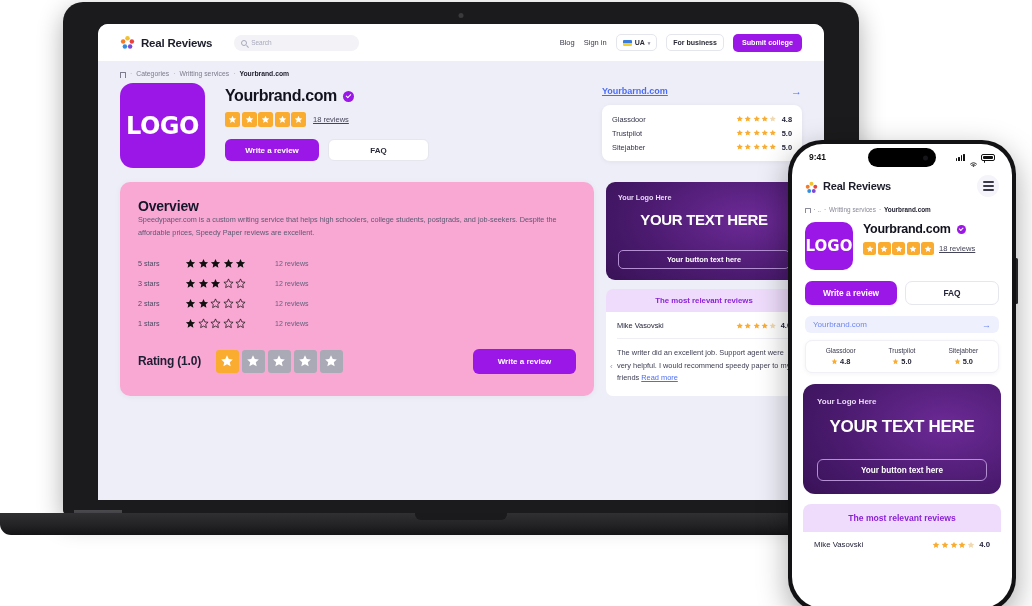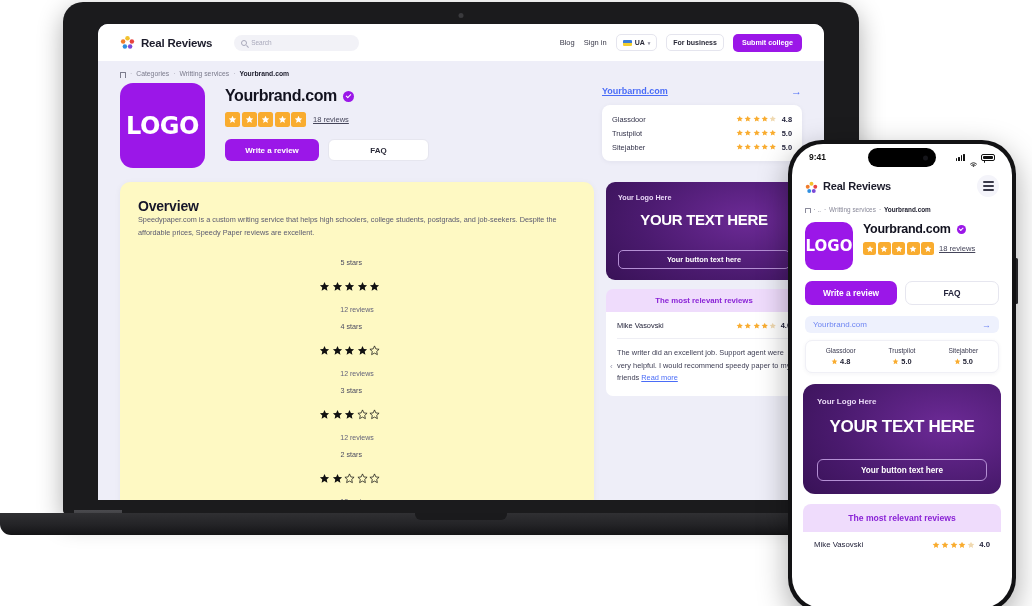--- a/index.html
+++ b/index.html
@@ -83,25 +83,25 @@
   .arrow-r { font-size:11px; color:#4a6cf7; }
   .src-card { background:#fff; border-radius:8px; padding:7px 10px; box-shadow:0 1px 5px rgba(30,30,70,.06); }
   .src-row { display:flex; align-items:center; justify-content:space-between; padding:2.5px 0; }
   .src-name { font-size:7.4px; color:#33334a; }
   .src-right { display:flex; align-items:center; gap:5px; }
   .mini-stars { display:flex; gap:.8px; }
   .mini-stars svg { width:7.5px; height:7.5px; }
   .src-val { font-size:7.4px; color:#22223a; font-weight:600; }
 
   .body-grid { display:flex; gap:12px; padding:0 22px; }
-  .card-main { flex:1; background:#fef9c3; border-radius:10px; padding:16px 18px 18px; box-shadow:0 1px 6px rgba(30,30,70,.05); }
+  .card-main { flex:1; background:#f9a8d4; border-radius:10px; padding:16px 18px 18px; box-shadow:0 1px 6px rgba(30,30,70,.05); }
   .ov-title { font-size:14px; font-weight:700; color:#16162a; letter-spacing:-.2px; }
   .ov-text { font-size:7.3px; line-height:1.75; color:#5a5a70; }
   .bars { margin-top:14px; }
-  .bar-row { display:flex; align-items:center; gap:14px; padding:4.5px 0;flex-direction:column; }
+  .bar-row { display:flex; align-items:center; gap:14px; padding:4.5px 0; }
   .bar-lab { font-size:7.2px; color:#4a4a60; width:33px; }
   .out-stars { display:flex; gap:1.5px; width:76px; }
   .out-stars svg { width:11px; height:11px; }
   .bar-cnt { font-size:7px; color:#62627a; }
   .rating-foot { display:flex; align-items:center; gap:15px; margin-top:15px; }
   .rf-lab { font-size:12px; font-weight:600; color:#1e1e32; letter-spacing:-.2px; }
   .rf-stars { display:flex; gap:3px; }
   .rf-sq { width:23px; height:23px; border-radius:3px; display:flex; align-items:center; justify-content:center; }
   .rf-sq.on { background:#f9ac2f; } .rf-sq.off { background:#aaaab6; }
   .rf-sq svg { width:14px; height:14px; fill:#fff; }
@@ -410,41 +410,20 @@
                 <svg viewBox="0 0 24 24" fill="#111">
                     <path d="M12 2l3 6.6 7 .7-5.2 4.7 1.5 7L12 17.6 5.7 21l1.5-7L2 9.3l7-.7z"></path>
                   </svg>
                 <svg viewBox="0 0 24 24" fill="#111">
                     <path d="M12 2l3 6.6 7 .7-5.2 4.7 1.5 7L12 17.6 5.7 21l1.5-7L2 9.3l7-.7z"></path>
                   </svg>
               </span>
               <span class="bar-cnt">12 reviews</span>
             </div>
             <div class="bar-row">
-              <span class="bar-lab">4 stars</span>
-              <span class="out-stars">
-                <svg viewBox="0 0 24 24" fill="#111">
-                    <path d="M12 2l3 6.6 7 .7-5.2 4.7 1.5 7L12 17.6 5.7 21l1.5-7L2 9.3l7-.7z"></path>
-                  </svg>
-                <svg viewBox="0 0 24 24" fill="#111">
-                    <path d="M12 2l3 6.6 7 .7-5.2 4.7 1.5 7L12 17.6 5.7 21l1.5-7L2 9.3l7-.7z"></path>
-                  </svg>
-                <svg viewBox="0 0 24 24" fill="#111">
-                    <path d="M12 2l3 6.6 7 .7-5.2 4.7 1.5 7L12 17.6 5.7 21l1.5-7L2 9.3l7-.7z"></path>
-                  </svg>
-                <svg viewBox="0 0 24 24" fill="#111">
-                    <path d="M12 2l3 6.6 7 .7-5.2 4.7 1.5 7L12 17.6 5.7 21l1.5-7L2 9.3l7-.7z"></path>
-                  </svg>
-                <svg viewBox="0 0 24 24" fill="none" stroke="#111" stroke-width="1.6">
-                    <path d="M12 2l3 6.6 7 .7-5.2 4.7 1.5 7L12 17.6 5.7 21l1.5-7L2 9.3l7-.7z"></path>
-                  </svg>
-              </span>
-              <span class="bar-cnt">12 reviews</span>
-            </div>
-            <div class="bar-row">
               <span class="bar-lab">3 stars</span>
               <span class="out-stars">
                 <svg viewBox="0 0 24 24" fill="#111">
                     <path d="M12 2l3 6.6 7 .7-5.2 4.7 1.5 7L12 17.6 5.7 21l1.5-7L2 9.3l7-.7z"></path>
                   </svg>
                 <svg viewBox="0 0 24 24" fill="#111">
                     <path d="M12 2l3 6.6 7 .7-5.2 4.7 1.5 7L12 17.6 5.7 21l1.5-7L2 9.3l7-.7z"></path>
                   </svg>
                 <svg viewBox="0 0 24 24" fill="#111">
                     <path d="M12 2l3 6.6 7 .7-5.2 4.7 1.5 7L12 17.6 5.7 21l1.5-7L2 9.3l7-.7z"></path>
@@ -458,20 +437,41 @@
               </span>
               <span class="bar-cnt">12 reviews</span>
             </div>
             <div class="bar-row">
               <span class="bar-lab">2 stars</span>
               <span class="out-stars">
                 <svg viewBox="0 0 24 24" fill="#111">
                     <path d="M12 2l3 6.6 7 .7-5.2 4.7 1.5 7L12 17.6 5.7 21l1.5-7L2 9.3l7-.7z"></path>
                   </svg>
                 <svg viewBox="0 0 24 24" fill="#111">
+                    <path d="M12 2l3 6.6 7 .7-5.2 4.7 1.5 7L12 17.6 5.7 21l1.5-7L2 9.3l7-.7z"></path>
+                  </svg>
+                <svg viewBox="0 0 24 24" fill="none" stroke="#111" stroke-width="1.6">
+                    <path d="M12 2l3 6.6 7 .7-5.2 4.7 1.5 7L12 17.6 5.7 21l1.5-7L2 9.3l7-.7z"></path>
+                  </svg>
+                <svg viewBox="0 0 24 24" fill="none" stroke="#111" stroke-width="1.6">
+                    <path d="M12 2l3 6.6 7 .7-5.2 4.7 1.5 7L12 17.6 5.7 21l1.5-7L2 9.3l7-.7z"></path>
+                  </svg>
+                <svg viewBox="0 0 24 24" fill="none" stroke="#111" stroke-width="1.6">
+                    <path d="M12 2l3 6.6 7 .7-5.2 4.7 1.5 7L12 17.6 5.7 21l1.5-7L2 9.3l7-.7z"></path>
+                  </svg>
+              </span>
+              <span class="bar-cnt">12 reviews</span>
+            </div>
+            <div class="bar-row">
+              <span class="bar-lab">1 stars</span>
+              <span class="out-stars">
+                <svg viewBox="0 0 24 24" fill="#111">
+                    <path d="M12 2l3 6.6 7 .7-5.2 4.7 1.5 7L12 17.6 5.7 21l1.5-7L2 9.3l7-.7z"></path>
+                  </svg>
+                <svg viewBox="0 0 24 24" fill="none" stroke="#111" stroke-width="1.6">
                     <path d="M12 2l3 6.6 7 .7-5.2 4.7 1.5 7L12 17.6 5.7 21l1.5-7L2 9.3l7-.7z"></path>
                   </svg>
                 <svg viewBox="0 0 24 24" fill="none" stroke="#111" stroke-width="1.6">
                     <path d="M12 2l3 6.6 7 .7-5.2 4.7 1.5 7L12 17.6 5.7 21l1.5-7L2 9.3l7-.7z"></path>
                   </svg>
                 <svg viewBox="0 0 24 24" fill="none" stroke="#111" stroke-width="1.6">
                     <path d="M12 2l3 6.6 7 .7-5.2 4.7 1.5 7L12 17.6 5.7 21l1.5-7L2 9.3l7-.7z"></path>
                   </svg>
                 <svg viewBox="0 0 24 24" fill="none" stroke="#111" stroke-width="1.6">
                     <path d="M12 2l3 6.6 7 .7-5.2 4.7 1.5 7L12 17.6 5.7 21l1.5-7L2 9.3l7-.7z"></path>

